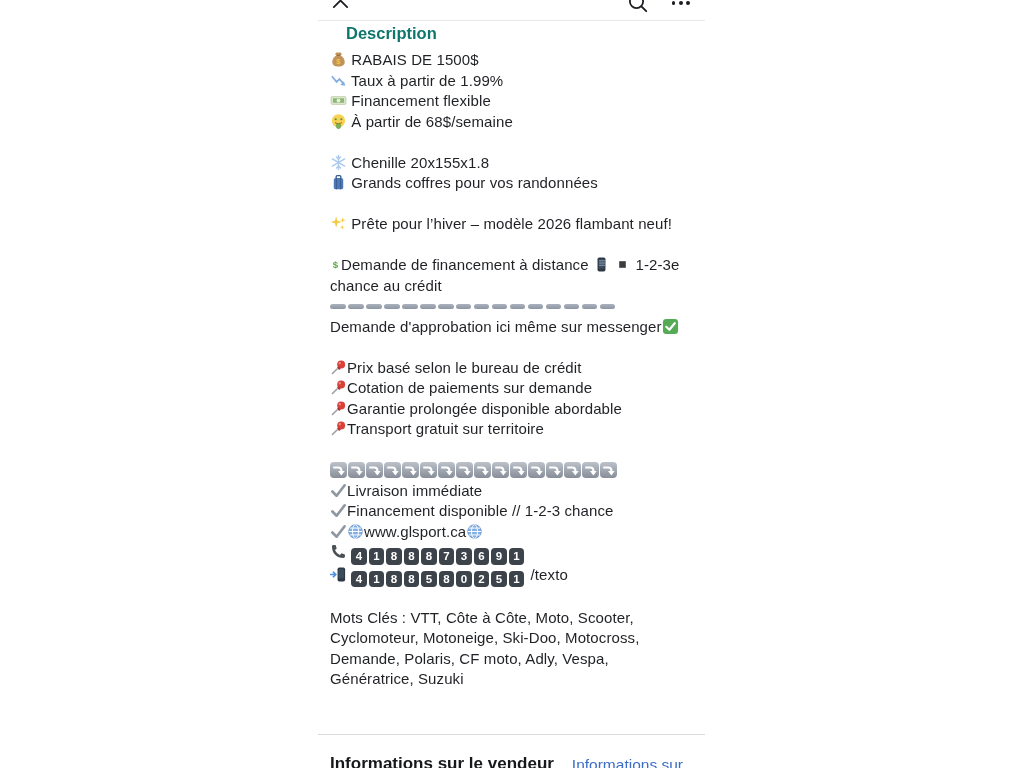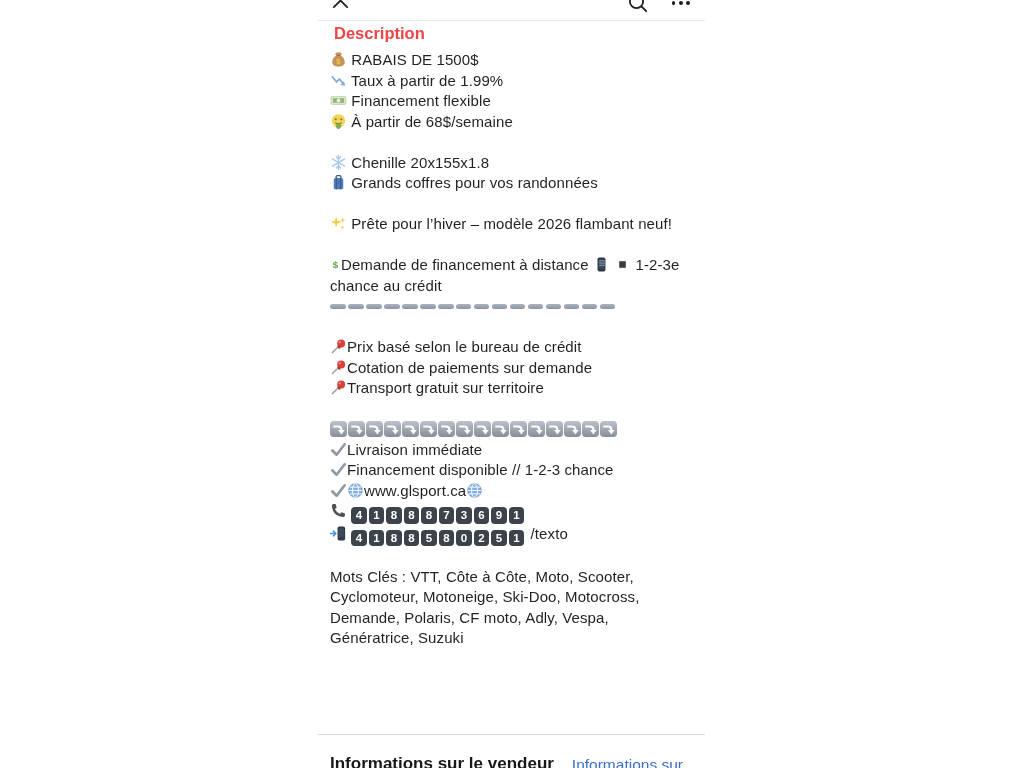--- a/index.html
+++ b/index.html
@@ -10,21 +10,21 @@
   .phone-col{position:absolute;left:318px;top:0;width:387px;height:768px;background:#fff;}
   
   .app-header{position:relative;height:20px;border-bottom:1px solid #e8e8ea;background:#fff;}
   .close-btn{position:absolute;left:13px;top:-9px;width:19px;height:19px;cursor:pointer;}
   .search-btn{position:absolute;right:56px;top:-8px;width:22px;height:22px;cursor:pointer;}
   .more-btn{position:absolute;right:15px;top:1px;display:flex;gap:3.5px;cursor:pointer;}
   .more-btn i{width:3.8px;height:3.8px;border-radius:50%;background:#1c1e21;display:block;}
   .close-btn svg,.search-btn svg{display:block;width:100%;height:100%;}
   
   .desc{padding:2px 12px 0 12px;}
-  .desc h2{font-size:16.5px;font-weight:700;color:#ef4444;margin:0 0 7px 4px;line-height:20px;}
+  .desc h2{font-size:16.5px;font-weight:700;color:#0f766e;margin:0 0 7px 16px;line-height:20px;}
   .line{font-size:15px;line-height:20.5px;min-height:20.5px;letter-spacing:.1px;white-space:normal;}
   .blank{height:20.5px;}
   .emj{display:inline-block;width:17px;height:17px;vertical-align:-3px;}
   .emj svg{display:block;width:100%;height:100%;}
   .emj-wide{width:11px;}
   .keycaps{white-space:nowrap;}
   .keycap{display:inline-block;width:15.5px;height:16.5px;background:#3d434b;border-radius:4px;
     color:#fff;font-weight:700;font-size:11.5px;line-height:16.5px;text-align:center;
     margin-right:2px;vertical-align:-3px;}
   .minus-dash{display:inline-block;width:15.6px;height:5.4px;border-radius:2.6px;
@@ -125,33 +125,43 @@
                 <rect x="8.9" y="6.8" width="1.3" height="1.3"></rect>
                 <rect x="11" y="6.8" width="1.3" height="1.3"></rect>
                 <rect x="6.8" y="9.2" width="1.3" height="1.3"></rect>
                 <rect x="8.9" y="9.2" width="1.3" height="1.3"></rect>
                 <rect x="11" y="9.2" width="1.3" height="1.3"></rect>
               </g>
             </svg></span> <span class="emj"><svg viewBox="0 0 18 18">
               <rect x="5.5" y="5.5" width="7" height="7" fill="#3a3e42"></rect>
             </svg></span> 1-2-3e chance au crédit</div>
         <div class="line"><span><span class="minus-dash"></span><span class="minus-dash"></span><span class="minus-dash"></span><span class="minus-dash"></span><span class="minus-dash"></span><span class="minus-dash"></span><span class="minus-dash"></span><span class="minus-dash"></span><span class="minus-dash"></span><span class="minus-dash"></span><span class="minus-dash"></span><span class="minus-dash"></span><span class="minus-dash"></span><span class="minus-dash"></span><span class="minus-dash"></span><span class="minus-dash"></span></span></div>
+        <div class="line">Demande d'approbation ici même sur messenger<span class="emj"><svg viewBox="0 0 18 18">
+              <rect x="1" y="1" width="16" height="16" rx="3.5" fill="#55ab55"></rect>
+              <polyline points="4.5,9.3 7.8,12.5 13.5,5.5" fill="none" stroke="#fff" stroke-width="2.3" stroke-linecap="round" stroke-linejoin="round"></polyline>
+            </svg></span></div>
         <div class="blank"></div>
         <div class="line"><span class="emj"><svg viewBox="0 0 18 18">
               <circle cx="11.8" cy="5.8" r="4.2" fill="#d8413a"></circle>
               <circle cx="10.4" cy="4.5" r="1.2" fill="#ef8f86"></circle>
               <rect x="7.6" y="8.4" width="3.6" height="2.6" rx="1" transform="rotate(40 9.4 9.7)" fill="#b23630"></rect>
               <line x1="7.4" y1="10.6" x2="2.6" y2="15.4" stroke="#9aa0a8" stroke-width="1.7" stroke-linecap="round"></line>
             </svg></span>Prix basé selon le bureau de crédit</div>
         <div class="line"><span class="emj"><svg viewBox="0 0 18 18">
               <circle cx="11.8" cy="5.8" r="4.2" fill="#d8413a"></circle>
               <circle cx="10.4" cy="4.5" r="1.2" fill="#ef8f86"></circle>
               <rect x="7.6" y="8.4" width="3.6" height="2.6" rx="1" transform="rotate(40 9.4 9.7)" fill="#b23630"></rect>
               <line x1="7.4" y1="10.6" x2="2.6" y2="15.4" stroke="#9aa0a8" stroke-width="1.7" stroke-linecap="round"></line>
             </svg></span>Cotation de paiements sur demande</div>
+        <div class="line"><span class="emj"><svg viewBox="0 0 18 18">
+              <circle cx="11.8" cy="5.8" r="4.2" fill="#d8413a"></circle>
+              <circle cx="10.4" cy="4.5" r="1.2" fill="#ef8f86"></circle>
+              <rect x="7.6" y="8.4" width="3.6" height="2.6" rx="1" transform="rotate(40 9.4 9.7)" fill="#b23630"></rect>
+              <line x1="7.4" y1="10.6" x2="2.6" y2="15.4" stroke="#9aa0a8" stroke-width="1.7" stroke-linecap="round"></line>
+            </svg></span>Garantie prolongée disponible abordable</div>
         <div class="line"><span class="emj"><svg viewBox="0 0 18 18">
               <circle cx="11.8" cy="5.8" r="4.2" fill="#d8413a"></circle>
               <circle cx="10.4" cy="4.5" r="1.2" fill="#ef8f86"></circle>
               <rect x="7.6" y="8.4" width="3.6" height="2.6" rx="1" transform="rotate(40 9.4 9.7)" fill="#b23630"></rect>
               <line x1="7.4" y1="10.6" x2="2.6" y2="15.4" stroke="#9aa0a8" stroke-width="1.7" stroke-linecap="round"></line>
             </svg></span>Transport gratuit sur territoire</div>
         <div class="blank"></div>
         <div class="line"><span><span class="arrow-btn"><svg viewBox="0 0 18 18">
                 <path d="M3.5 6 L9 6 C11.3 6 12.4 7.1 12.4 9.4 L12.4 10" stroke="#fff" stroke-width="2.4" fill="none"></path>
                 <polygon points="8.7,9.9 16,9.9 12.4,14.8" fill="#fff"></polygon>

